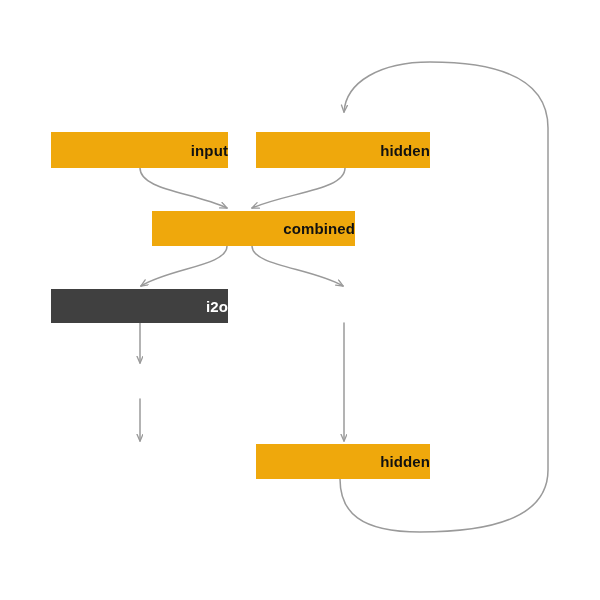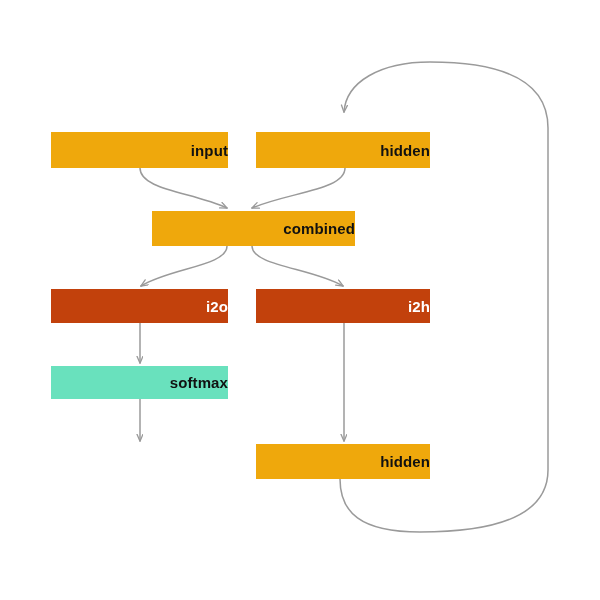--- a/index.html
+++ b/index.html
@@ -39,21 +39,21 @@
     user-select: none;
   }
   .node-label {
     display: block;
   }
   .node-orange {
     background: #efa80c;
     color: #111111;
   }
   .node-blue {
-    background: #c2410c;
+    background: #404040;
     color: #ffffff;
   }
   .node-teal {
     background: #69e1bd;
     color: #111111;
   }
 </style>
 </head>
 <body>
 
@@ -100,26 +100,20 @@
   </div>
 
   <div class="node node-orange" style="left:152px; top:211px; width:203px; height:35px;">
     <span class="node-label">combined</span>
   </div>
 
   <div class="node node-blue" style="left:51px; top:289px; width:177px; height:34px;">
     <span class="node-label">i2o</span>
   </div>
 
-  <div class="node node-blue" style="left:256px; top:289px; width:174px; height:34px;">
-    <span class="node-label">i2h</span>
-  </div>
 
-  <div class="node node-teal" style="left:51px; top:366px; width:177px; height:33px;">
-    <span class="node-label">softmax</span>
-  </div>
 
 
   <div class="node node-orange" style="left:256px; top:444px; width:174px; height:35px;">
     <span class="node-label">hidden</span>
   </div>
 
 </div>
 
 </body></html>

